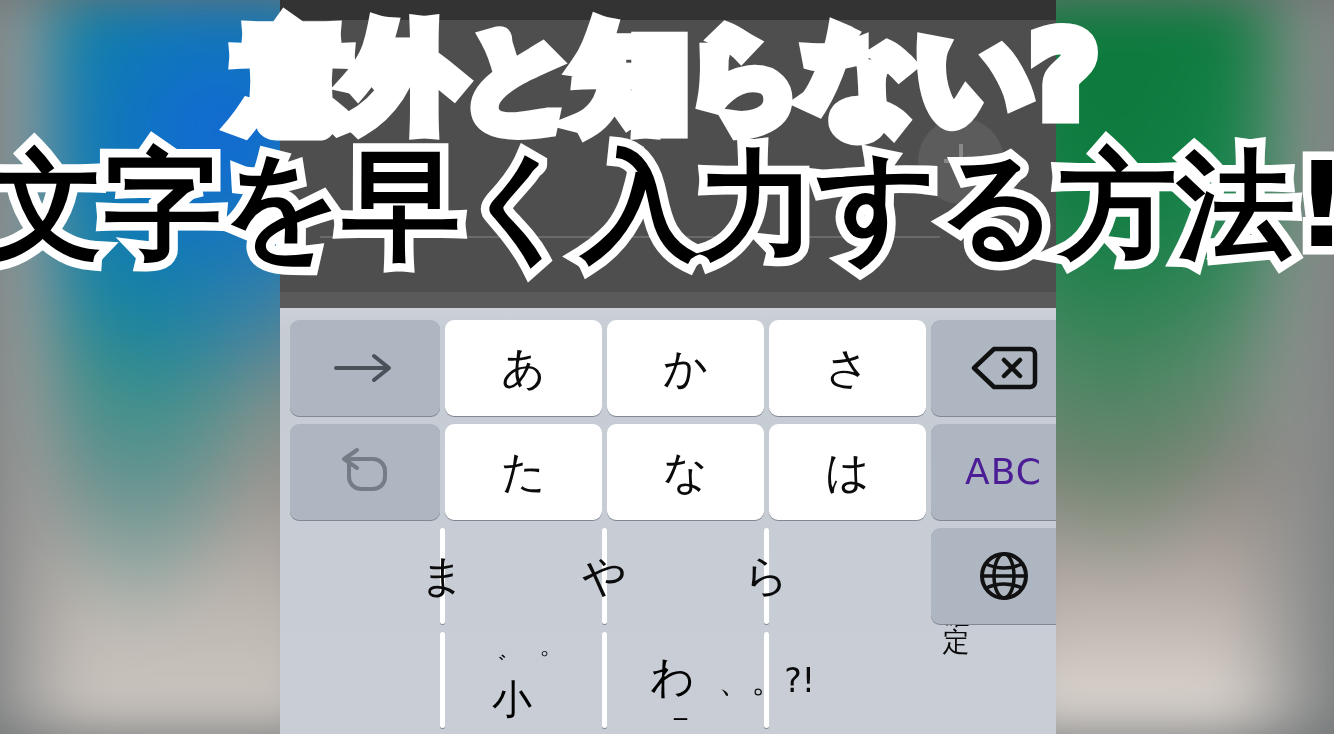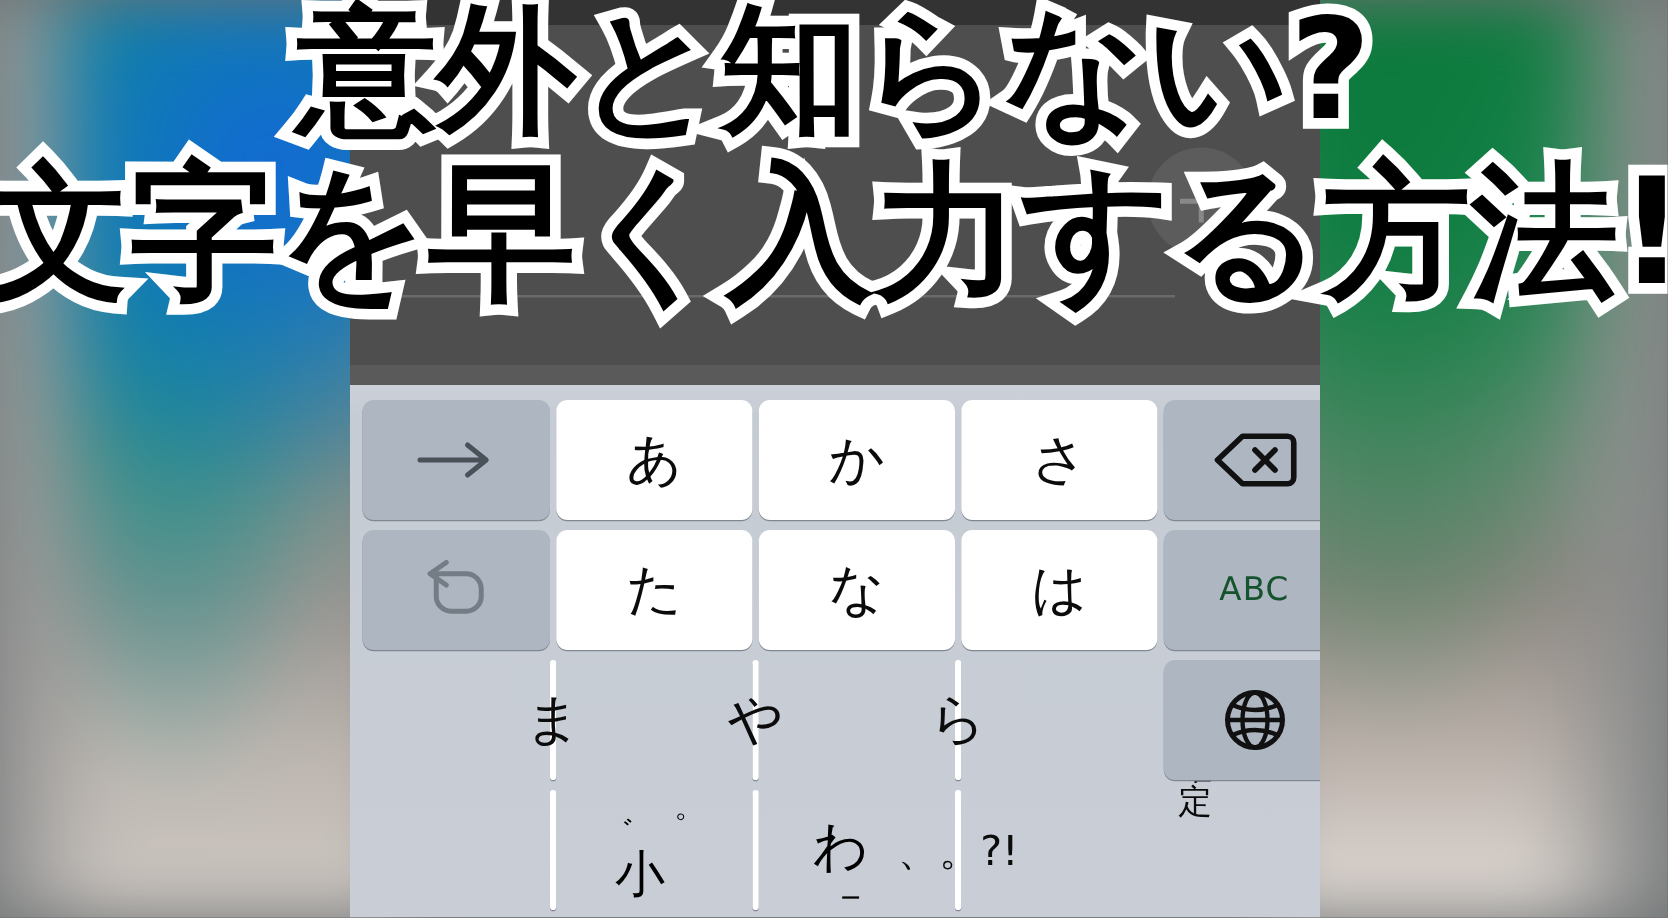--- a/index.html
+++ b/index.html
@@ -48,42 +48,42 @@
     grid-template-columns:150px 5px 157px 5px 157px 5px 157px 5px 145px;
     grid-template-rows:repeat(4,96px);
     row-gap:8px;}
   .key{border-radius:9px;display:flex;align-items:center;justify-content:center;
     box-shadow:0 1px 0 rgba(125,132,142,.95);position:relative;}
   .key-white{background:#ffffff;}
   .key-gray{background:#aeb6c2;}
   .key-label{font-size:44px;color:#0b0b0b;line-height:1;
     font-family:"DejaVu Sans","Liberation Sans",sans-serif;}
   .key-label.small{font-size:27px;letter-spacing:4px;}
-  .key-label.abc{font-size:26px;color:#14532d;letter-spacing:1px;}
+  .key-label.abc{font-size:36px;color:#4c1d95;letter-spacing:1px;}
   .key-label.punct{font-size:33px;letter-spacing:0px;}
 
   
   .dakuten-wrap{position:relative;width:100%;height:100%;}
   .dakuten-wrap .mark-a{position:absolute;left:40px;top:16px;font-size:27px;}
   .dakuten-wrap .mark-b{position:absolute;left:82px;top:14px;font-size:27px;}
   .dakuten-wrap .mark-c{position:absolute;left:52px;top:40px;font-size:40px;}
   .wa-wrap{position:relative;width:100%;height:100%;}
   .wa-wrap .wa{position:absolute;left:48px;top:16px;font-size:44px;}
   .wa-wrap .ul{position:absolute;left:72px;top:58px;font-size:26px;}
 
   .icon{display:block;}
   .span2{grid-row:span 2;margin-left:32px;}
 
   
   .headline{position:absolute;left:0;top:0;width:1334px;height:300px;
     display:flex;flex-direction:column;align-items:center;justify-content:flex-start;
     pointer-events:none;}
   .hl{font-family:"DejaVu Sans","Liberation Sans",sans-serif;font-weight:bold;
     white-space:nowrap;line-height:1;}
-  .hl1{font-size:112px;color:#000000;
+  .hl1{font-size:112px;color:#ffffff;margin-top:20px;
     -webkit-text-stroke:17px #ffffff;paint-order:stroke fill;
     text-shadow:0 0 1px #fff;}
   .hl2{font-size:118px;color:#000000;margin-top:14px;
     -webkit-text-stroke:17px #ffffff;paint-order:stroke fill;}
 </style>
 </head>
 <body>
 
 <div class="stage">
 

